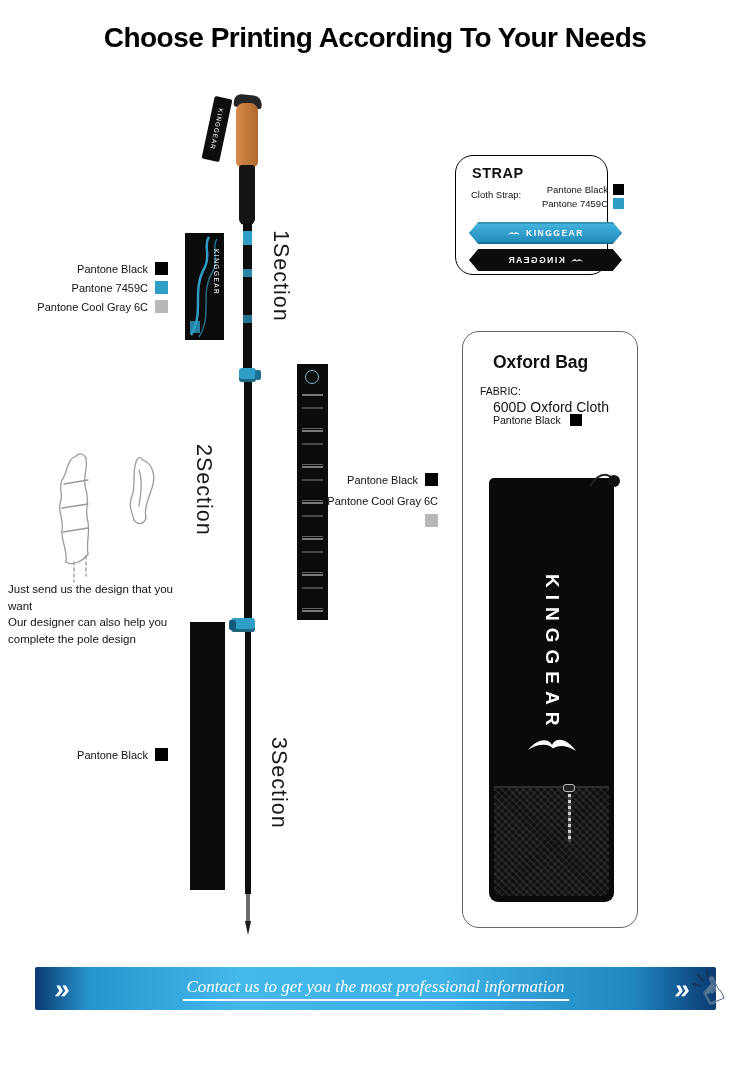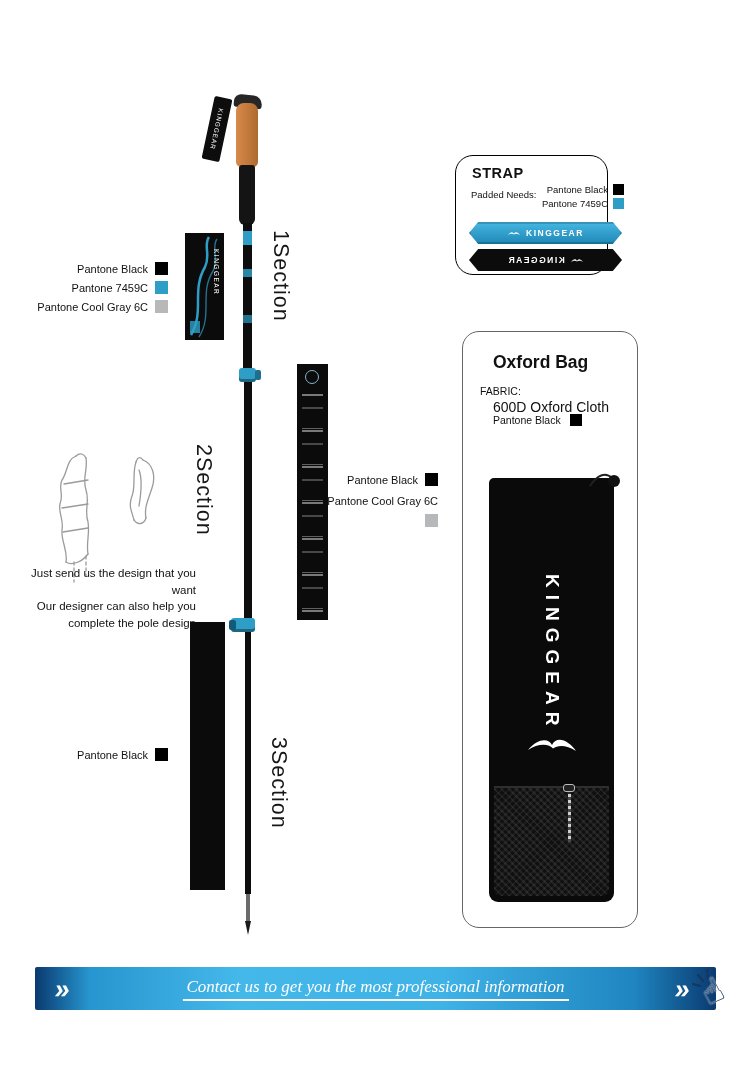--- a/index.html
+++ b/index.html
@@ -59,21 +59,21 @@
   .strip2 { left:297px; top:364px; width:31px; height:256px; }
   .strip2 .logo-circle { position:absolute; left:8px; top:6px; width:14px; height:14px;
     border:1.5px solid #7fb7c9; border-radius:50%; }
   .strip2 .size-markings { position:absolute; left:5px; right:5px; top:30px; bottom:6px;
     background:
       repeating-linear-gradient(180deg, rgba(255,255,255,.45) 0 2px, transparent 2px 13px, rgba(255,255,255,.25) 13px 15px, transparent 15px 36px),
       repeating-linear-gradient(180deg, transparent 0 34px, rgba(255,255,255,.35) 34px 35px, transparent 35px 36px); }
   .strip3 { left:190px; top:622px; width:35px; height:268px; }
 
   
-  .sketch-note { left:8px; top:565px; width:188px; text-align:right; font-size:11.5px; line-height:16.5px; color:#111; }
+  .sketch-note { left:8px; top:581px; width:188px; text-align:left; font-size:11.5px; line-height:16.5px; color:#111; }
 
   
   .strap-panel { left:455px; top:155px; width:153px; height:120px; border:1.6px solid #000; border-radius:18px; background:#fff; }
   .strap-title { position:absolute; left:16px; top:9px; font-size:14.5px; font-weight:700; letter-spacing:.5px; }
   .padded-label { position:absolute; left:15px; top:33px; font-size:9.5px; }
   .strap-legend { position:absolute; left:66px; top:28px; width:102px; }
   .strap-legend .color-row { font-size:9.5px; margin-bottom:3px; height:11px; gap:5px; }
   .strap-legend .swatch { width:11px; height:11px; }
   .strap-shape { position:absolute; left:13px; width:153px; height:22px;
     clip-path:polygon(0 50%,6% 0,94% 0,100% 50%,94% 100%,6% 100%);
@@ -118,20 +118,21 @@
   .hand { left:690px; top:968px; width:56px; height:50px; }
   .hand .glyph { position:absolute; left:12px; top:6px; display:block; transform:rotate(-28deg);
     font-family:"DejaVu Sans", sans-serif; font-size:34px; line-height:1; color:#16365c;
     text-shadow:0 0 2px #fff, 0 0 1px #fff; }
 </style>
 </head>
 <body>
 
 <div class="page">
 
+  <div class="abs page-title">Choose Printing According To Your Needs</div>
 
   <div>
     <div class="abs pole-strap">
       <span>KINGGEAR</span>
     </div>
     <div class="abs grip-cap"></div>
     <div class="abs grip-body"></div>
     <div class="abs grip-foam"></div>
     <div class="abs shaft1">
       <div class="deco1"></div>
@@ -223,21 +224,21 @@
   </svg>
 
   <div class="abs sketch-note">
     <div>Just send us the design that you want</div>
     <div>Our designer can also help you</div>
     <div>complete the pole design</div>
   </div>
 
   <div class="abs strap-panel">
     <div class="strap-title">STRAP</div>
-    <div class="padded-label">Padded Needs:</div>
+    <div class="padded-label">Cloth Strap:</div>
     <div class="strap-legend legend">
       <div class="color-row">
         <span>Pantone Black</span>
         <span class="swatch sw-black"></span>
       </div>
       <div class="color-row">
         <span>Pantone 7459C</span>
         <span class="swatch sw-blue"></span>
       </div>
     </div>

